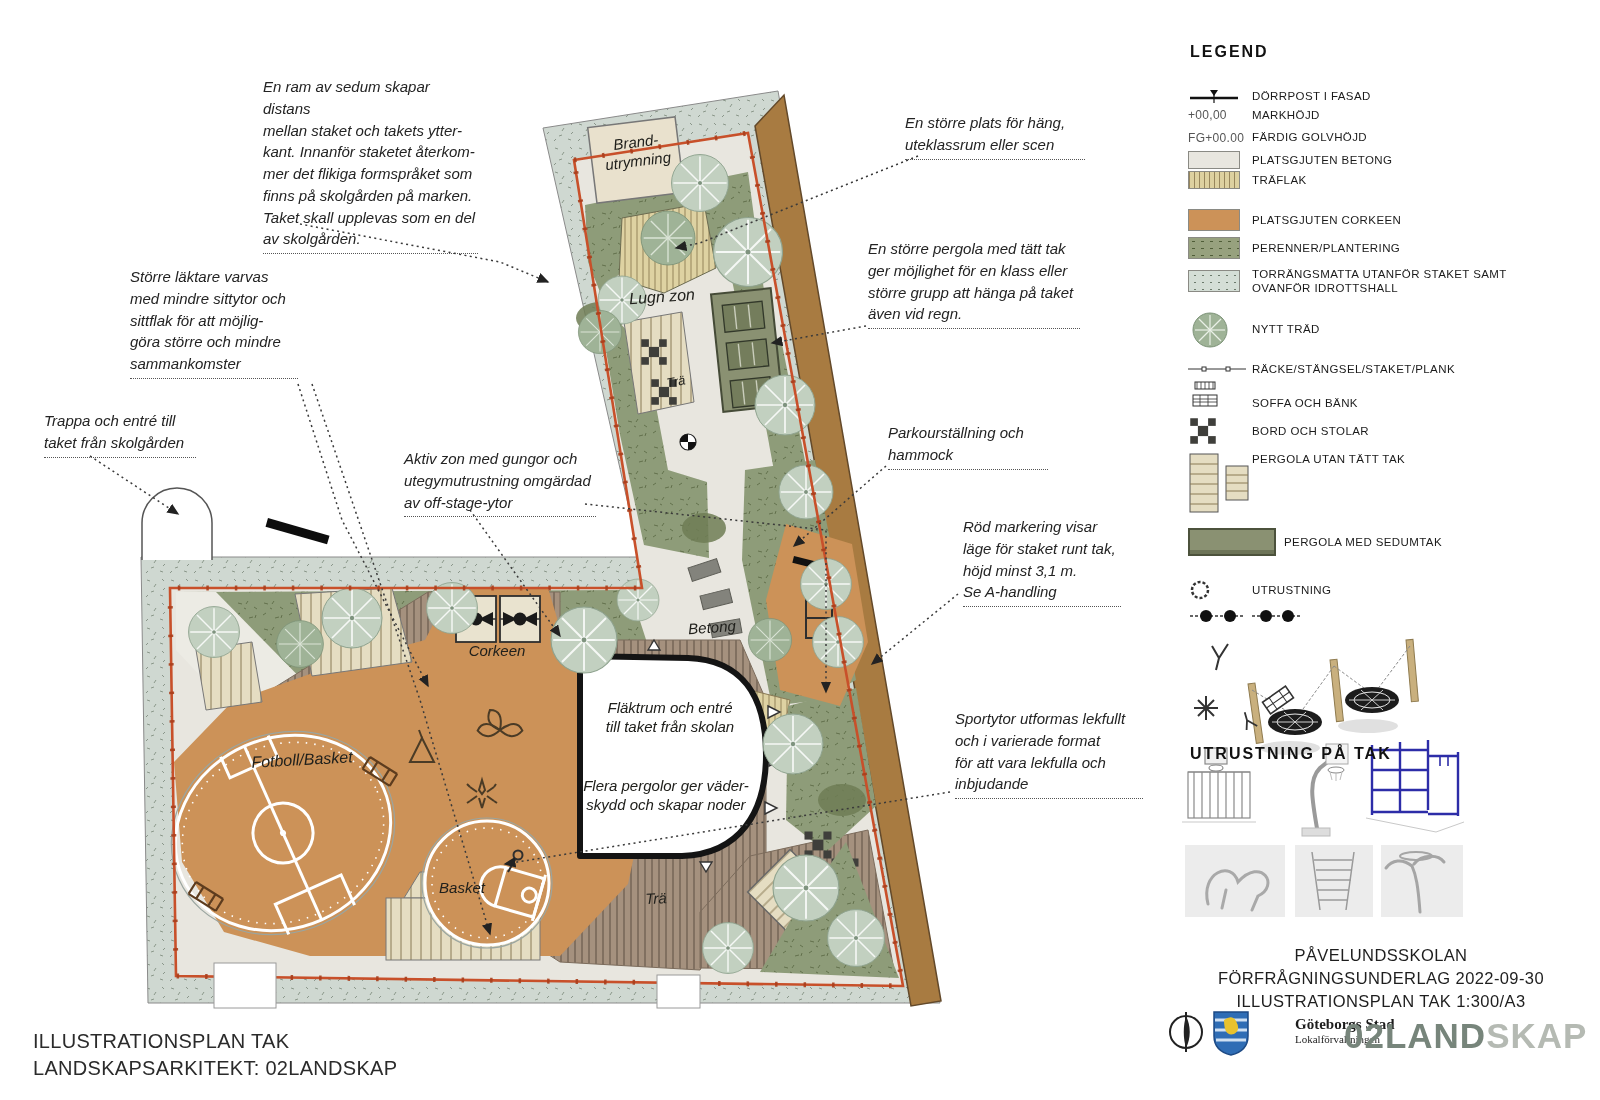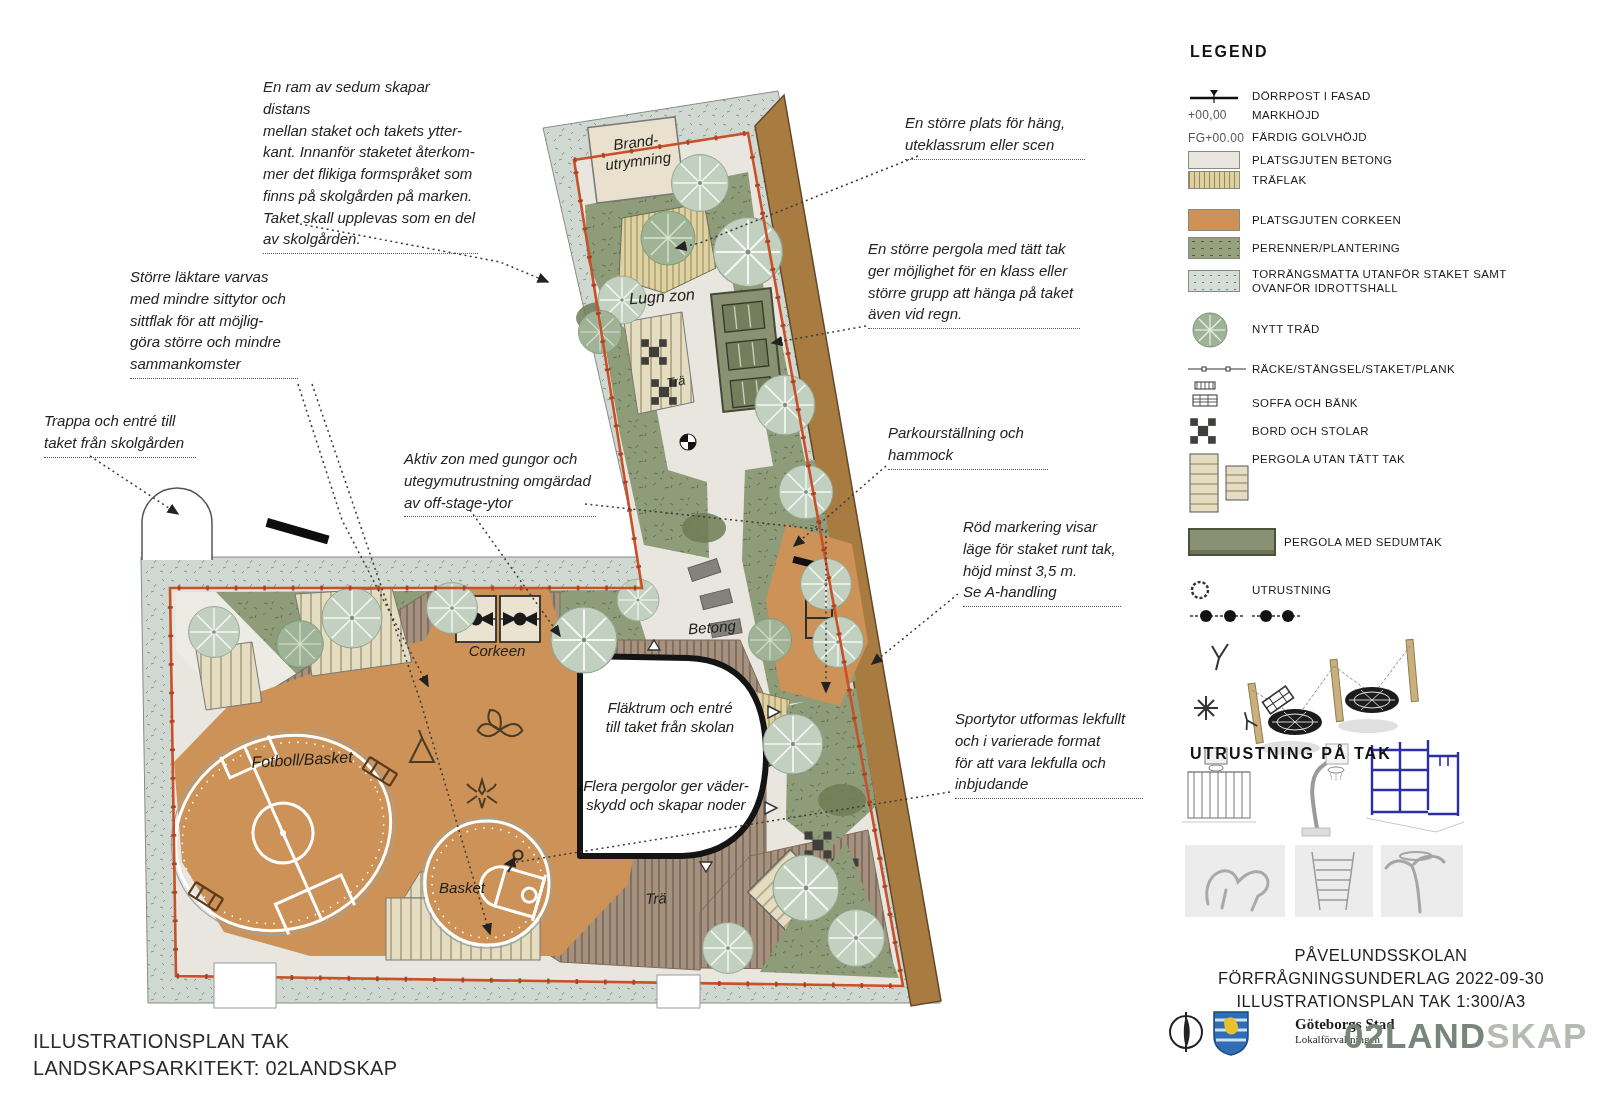--- a/index.html
+++ b/index.html
@@ -406,21 +406,21 @@
 <div class="ann" style="left:905px;top:112px;width:180px;">En större plats för häng,
 uteklassrum eller scen</div>
 <div class="ann" style="left:868px;top:238px;width:212px;">En större pergola med tätt tak
 ger möjlighet för en klass eller
 större grupp att hänga på taket
 även vid regn.</div>
 <div class="ann" style="left:888px;top:422px;width:160px;">Parkourställning och
 hammock</div>
 <div class="ann" style="left:963px;top:516px;width:158px;">Röd markering visar
 läge för staket runt tak,
-höjd minst 3,5 m.
+höjd minst 3,1 m.
 Se A-handling</div>
 <div class="ann" style="left:955px;top:708px;width:188px;">Sportytor utformas lekfullt
 och i varierade format
 för att vara lekfulla och
 inbjudande</div>
 
 <div id="legend">
   <h1>LEGEND</h1>
 
   <div class="lrow" style="margin-top:28px;">

